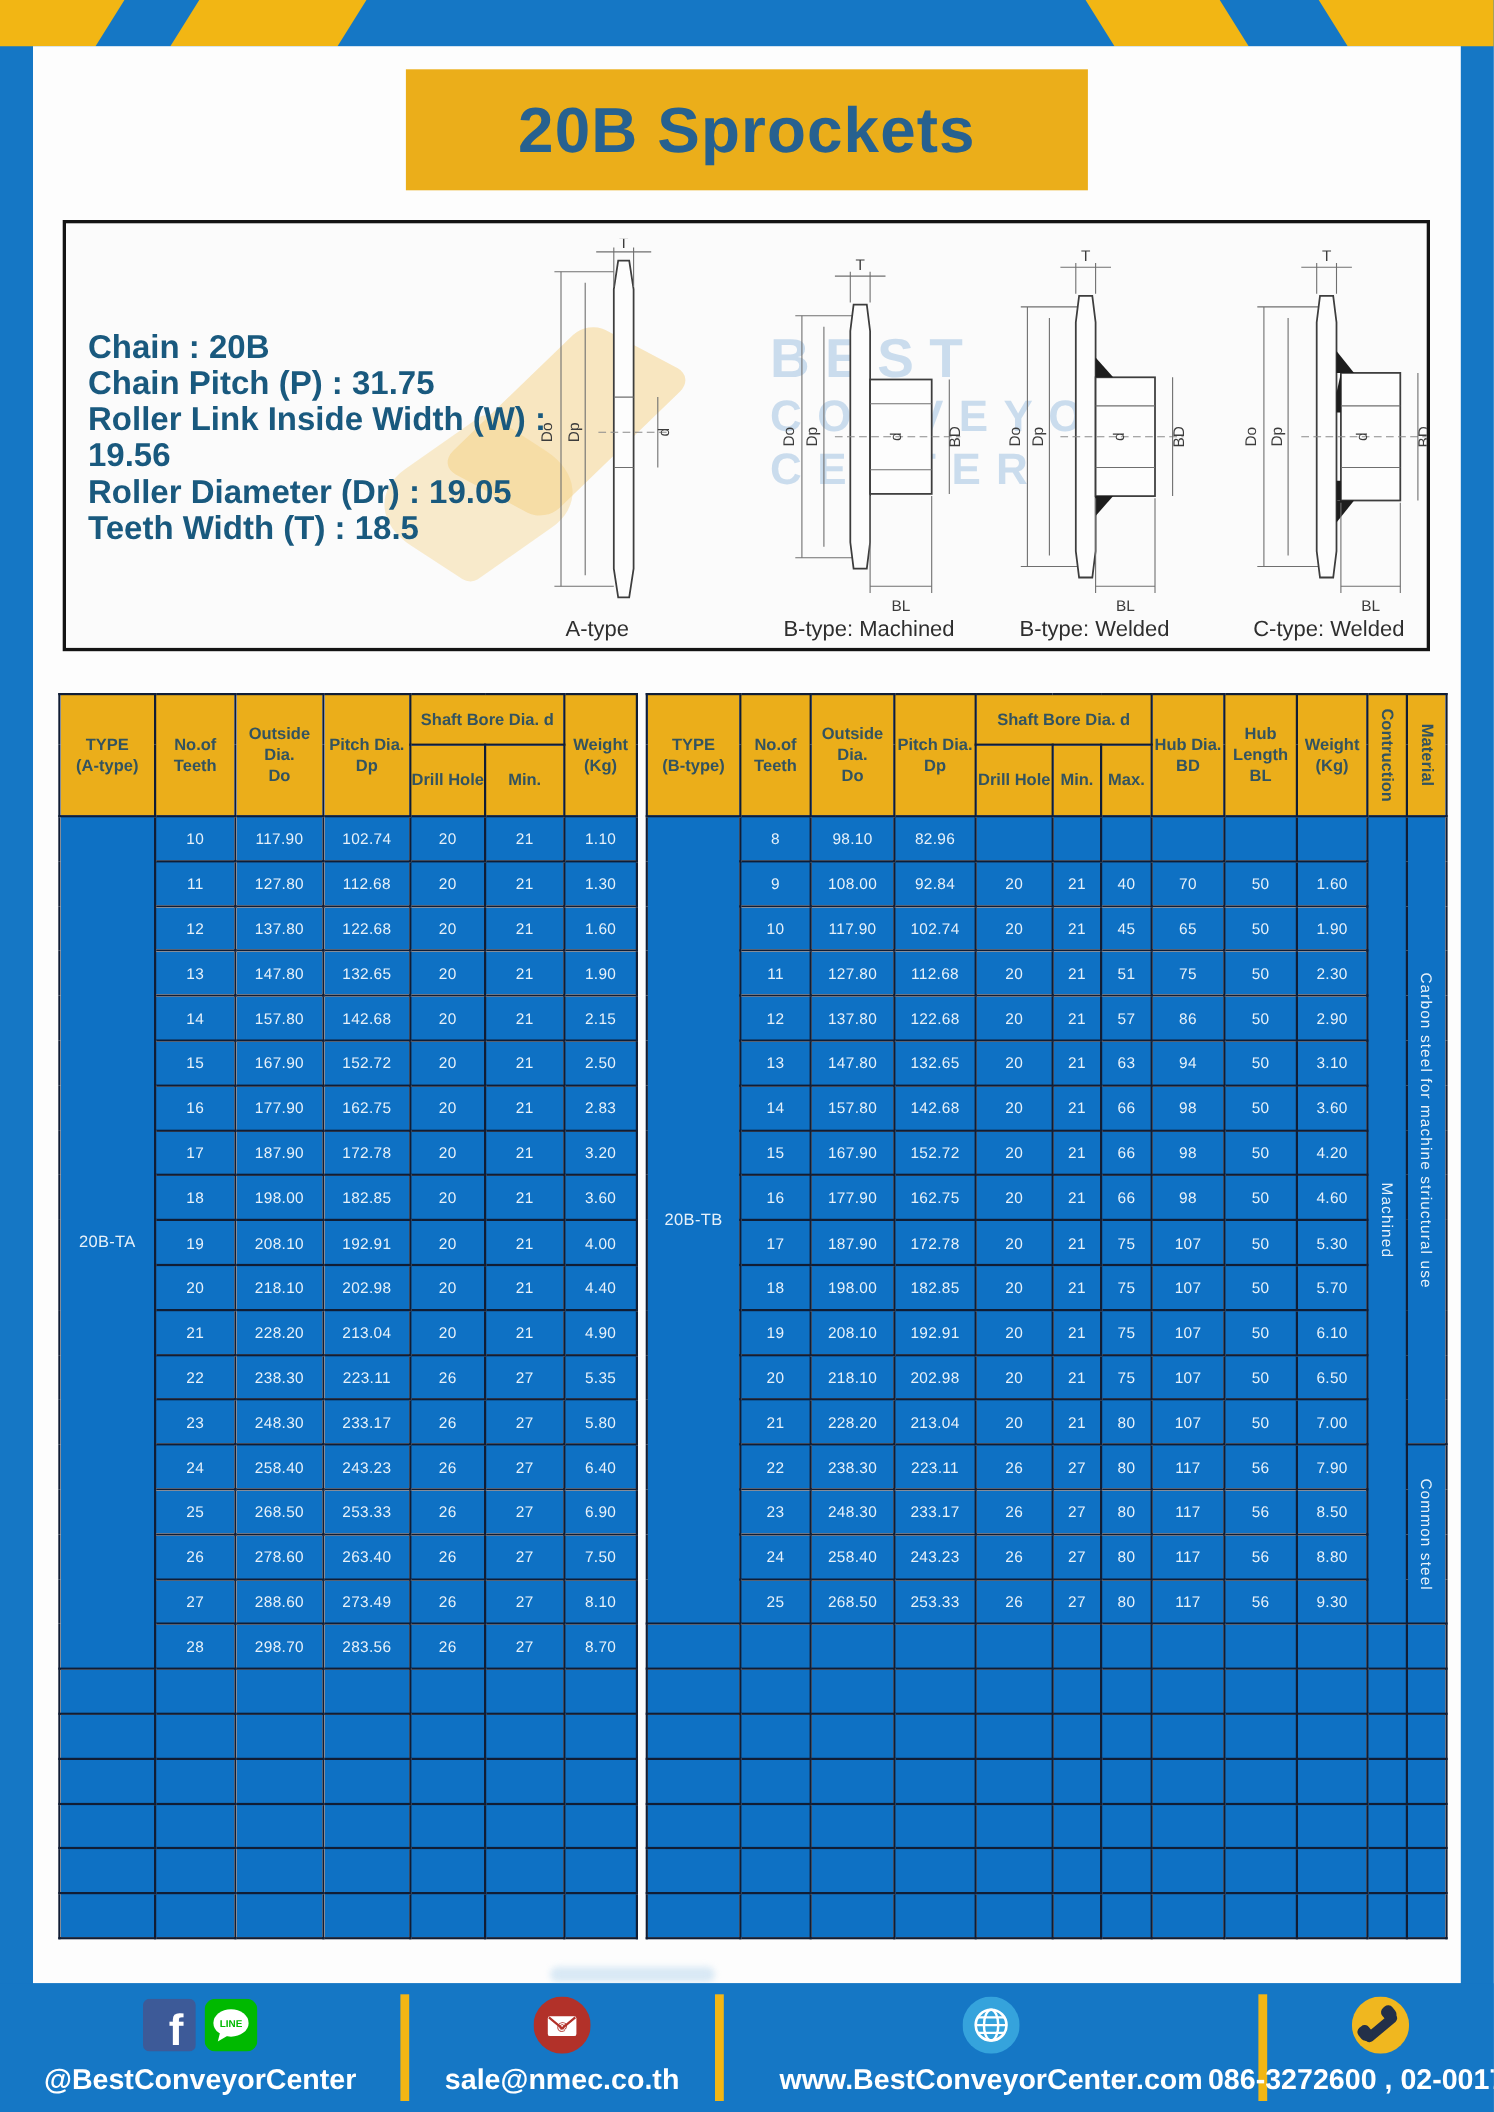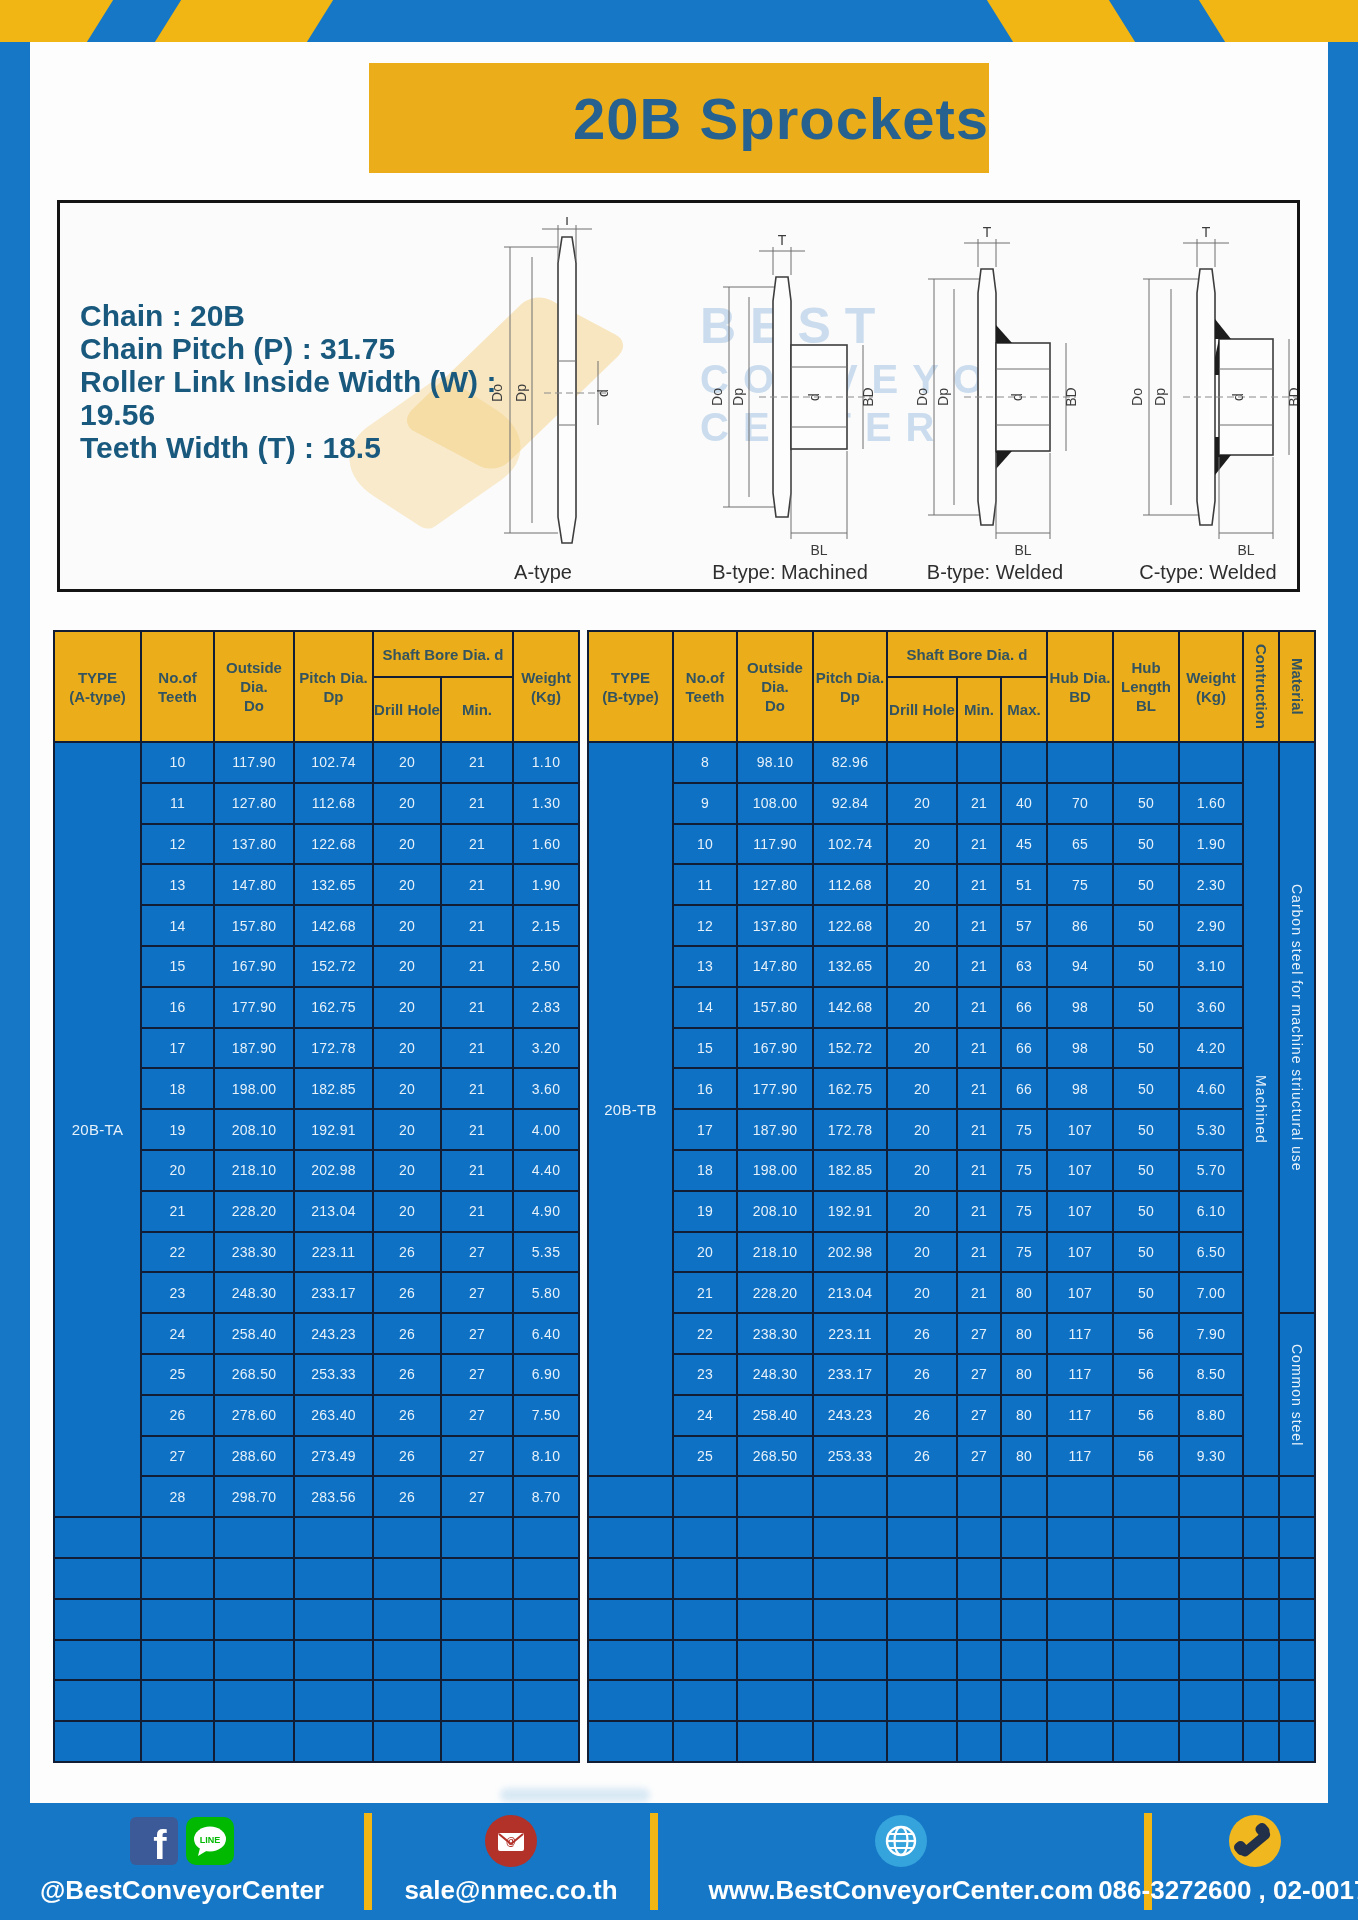--- a/index.html
+++ b/index.html
@@ -9,21 +9,21 @@
   .top-band{position:absolute;top:0;left:0;width:1358px;height:42px;background:#1577C5;overflow:hidden;}
   .stripe{position:absolute;top:-12px;height:66px;background:#F2B614;}
   .st1{left:-38px;width:138px;transform:skewX(-32deg);}
   .st2{left:168px;width:152px;transform:skewX(-32deg);}
   .st3{left:1000px;width:122px;transform:skewX(32deg);}
   .st4{left:1212px;width:200px;transform:skewX(32deg);}
 
   
   .sheet{position:absolute;left:30px;top:42px;width:1298px;height:1761px;background:#FDFDFD;}
 
-  .title-box{position:absolute;left:339px;top:21px;width:620px;height:110px;background:#EBAE1A;display:flex;align-items:center;justify-content:flex-end;}
+  .title-box{position:absolute;left:339px;top:21px;width:620px;height:110px;background:#EBAE1A;display:flex;align-items:center;justify-content:center;}
   .title-box span{font-size:58px;font-weight:800;color:#27618F;letter-spacing:1px;}
 
   
   .diagram-panel{position:absolute;left:27px;top:158px;width:1243px;height:392px;background:#FBFBFB;border:3px solid #141414;box-sizing:border-box;overflow:hidden;}
   .specs{position:absolute;left:20px;top:96px;width:470px;}
   .spec-line{display:block;font-size:30px;font-weight:700;color:#19597E;line-height:33px;}
 
   .wm{position:absolute;left:640px;top:98px;width:480px;text-align:left;pointer-events:none;}
   .wm div{font-weight:800;color:rgba(90,150,205,0.30);letter-spacing:14px;line-height:1.0;}
   .wm .w1{font-size:50px;}
@@ -93,20 +93,21 @@
     <div class="wm">
       <div class="w1">BEST</div>
       <div class="w2">CONVEYOR</div>
       <div class="w3">CENTER</div>
     </div>
 
     <div class="specs">
       <span class="spec-line">Chain  : 20B</span>
       <span class="spec-line">Chain Pitch (P)  :  31.75</span>
       <span class="spec-line">Roller Link Inside Width (W)  :  19.56</span>
+      <span class="spec-line">Roller Diameter (Dr)  : 19.05</span>
       <span class="spec-line">Teeth Width (T)  :  18.5</span>
     </div>
 
     <svg class="drawing d1" width="190" height="345" viewBox="0 0 190 345">
       <line class="dim" x1="100" y1="30" x2="46" y2="30"></line>
       <line class="dim" x1="100" y1="316" x2="46" y2="316"></line>
       <line class="dim" x1="52" y1="30" x2="52" y2="316"></line>
       <text class="dimlab" transform="rotate(-90 44 176)" x="44" y="176" text-anchor="middle">Do</text>
       <line class="dim" x1="74" y1="40" x2="74" y2="306"></line>
       <text class="dimlab" transform="rotate(-90 68 176)" x="68" y="176" text-anchor="middle">Dp</text>

